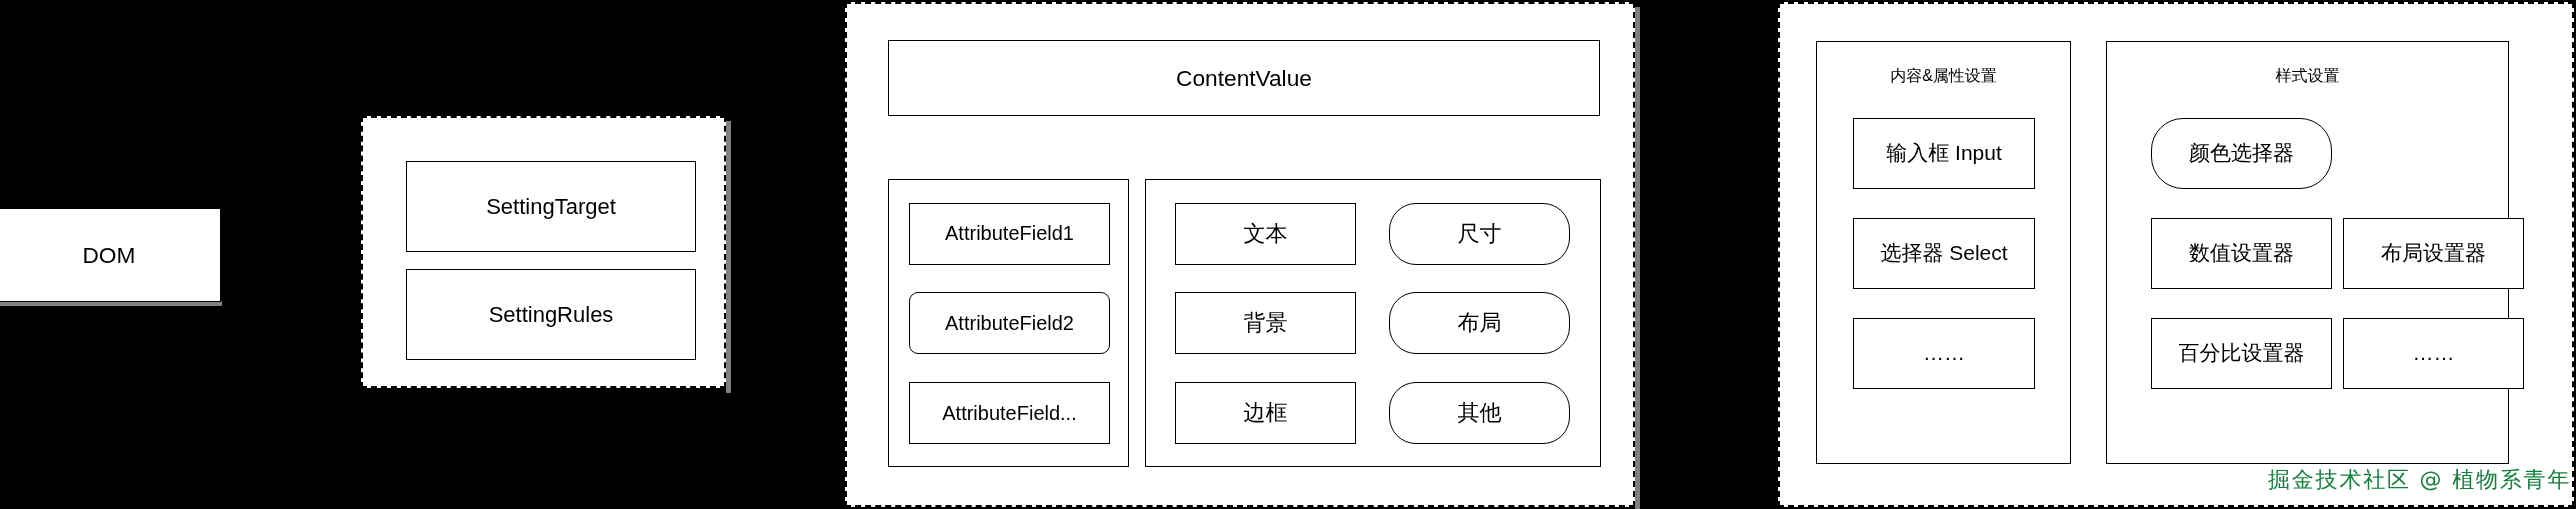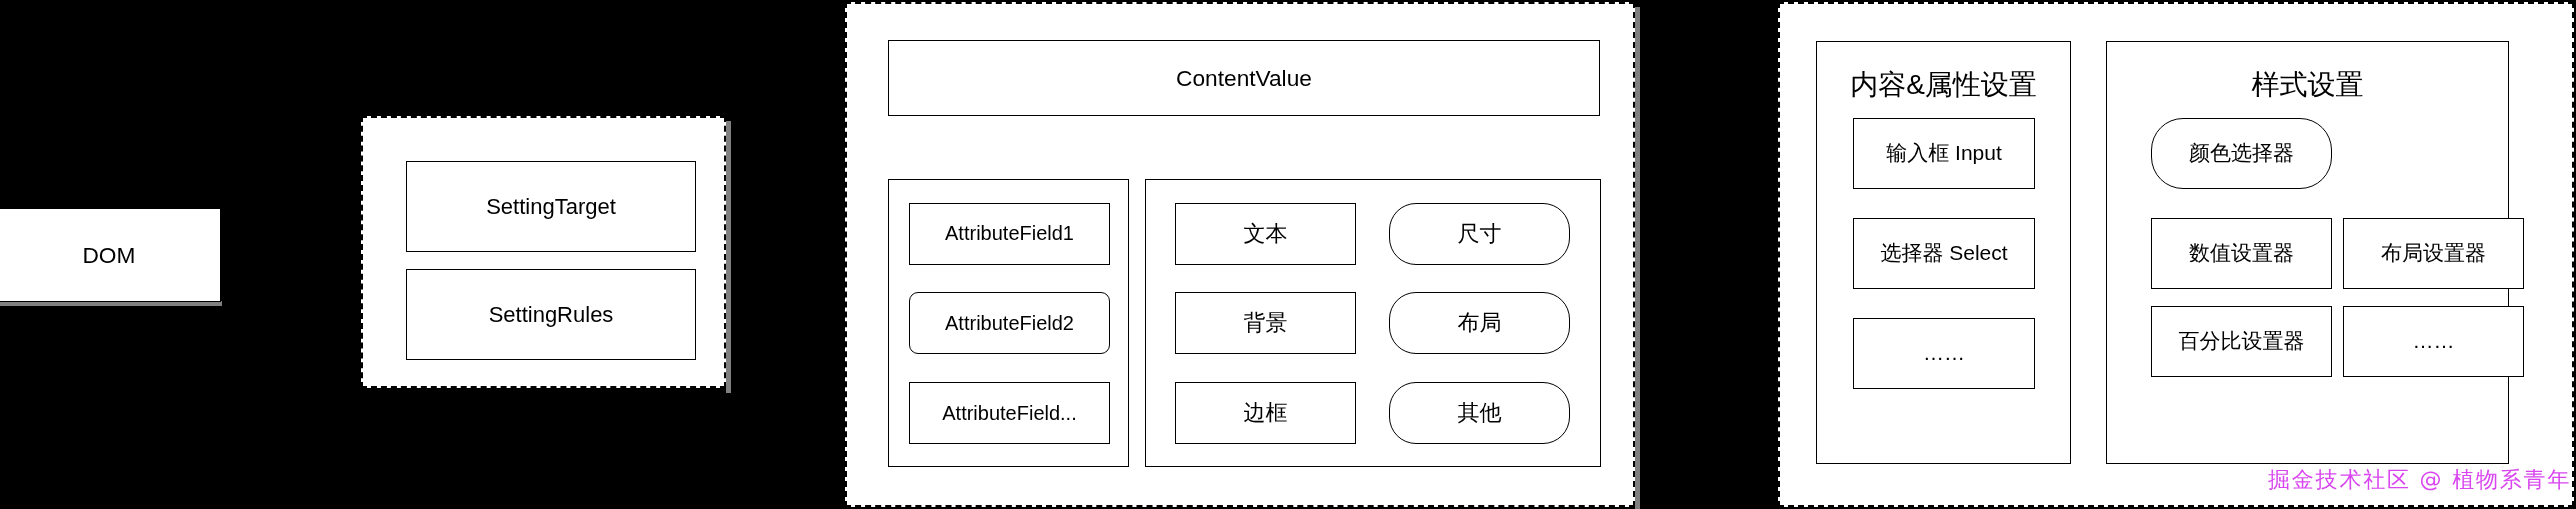--- a/index.html
+++ b/index.html
@@ -175,46 +175,46 @@
   }
   #style-setting-col {
     left: 2088px;
     top: 41px;
     width: 403px;
     height: 423px;
     margin-left: 18px;
   }
   .col-title {
     top: 23.6px;
-    font-size: 28px;
+    font-size: 16px;
   }
   .ctrl-item {
     width: 182px;
     height: 71px;
     font-size: 21px;
   }
   #content-attr-col .ctrl-item { left: 36px; }
   #ctrl-input  { top: 76px; }
   #ctrl-select { top: 176px; }
   #ctrl-more   { top: 276px; }
 
   #style-setting-col .ctrl-item { width: 181px; height: 71px; }
   .sc-col-a { left: 44px; }
   .sc-col-b { left: 236px; }
   .sc-row-1 { top: 76px; border-radius: 32px; }
   .sc-row-2 { top: 176px; }
-  .sc-row-3 { top: 264px; }
+  .sc-row-3 { top: 276px; }
 
   
   #watermark {
     position: absolute;
     left: 2268px;
     top: 465px;
     font-size: 22px;
-    color: #d946ef;
+    color: #15803d;
     letter-spacing: 1.8px;
     white-space: nowrap;
     font-family: "DejaVu Sans", sans-serif;
   }
 </style>
 </head>
 <body>
 
 <div class="canvas">
 

